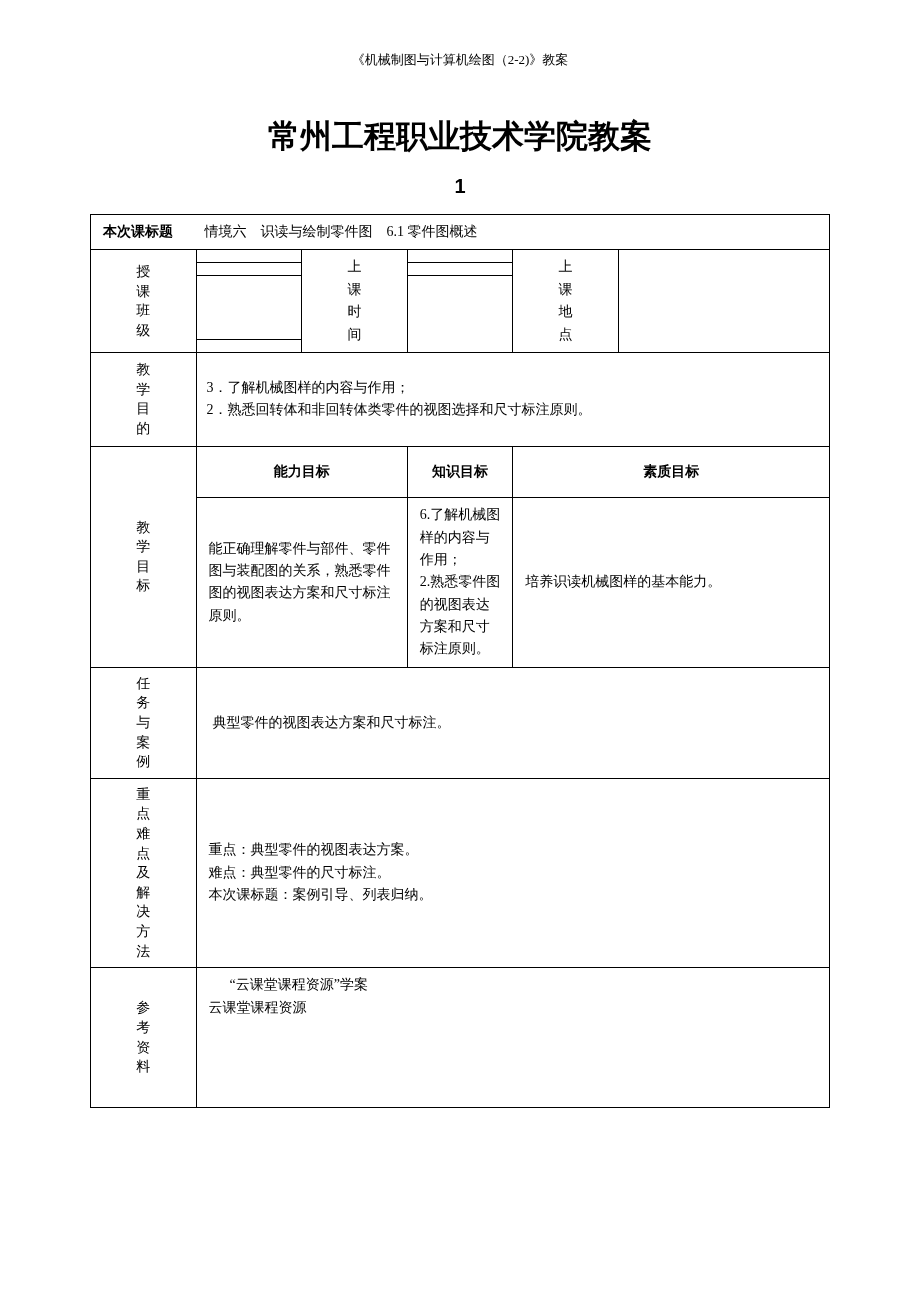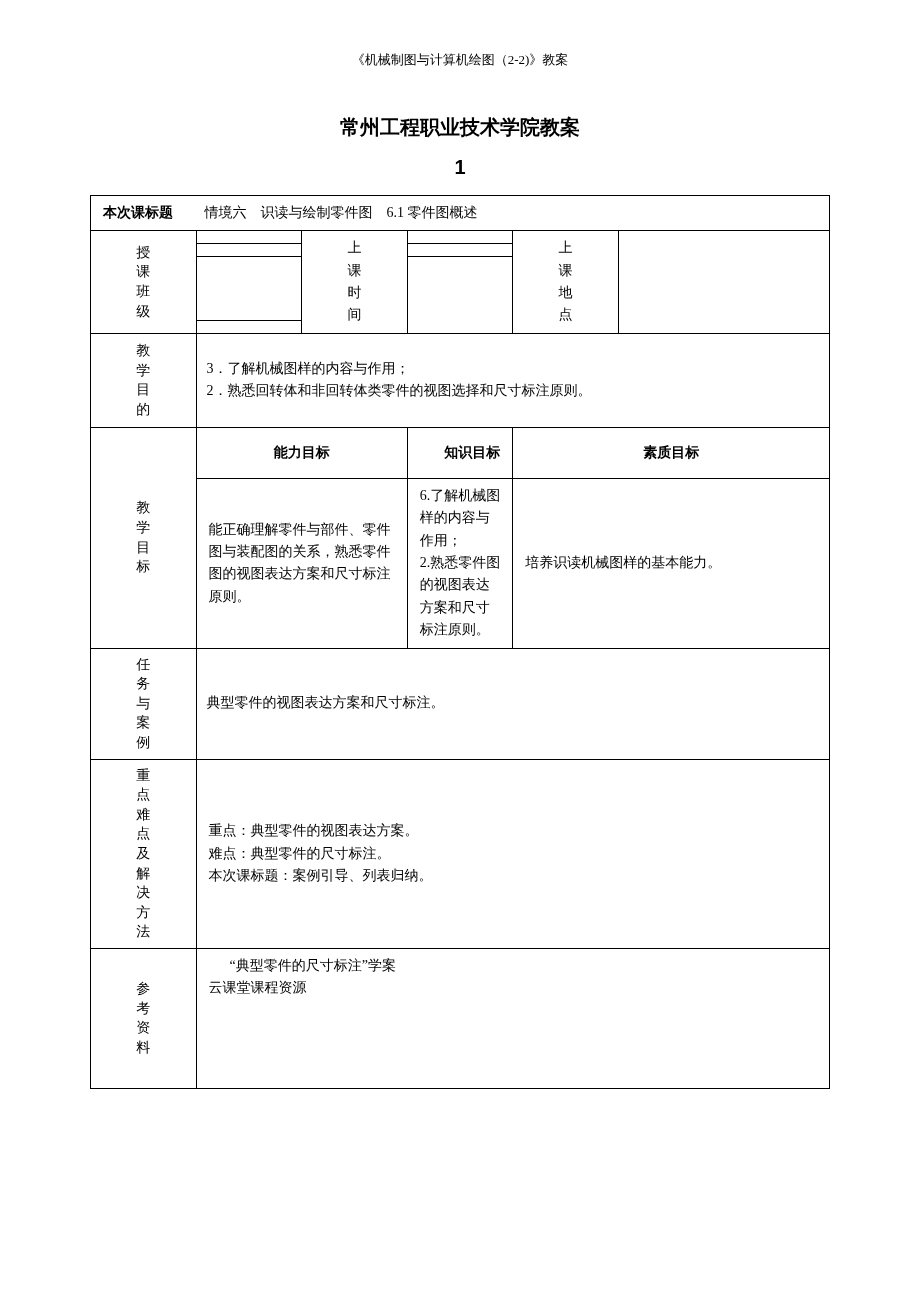--- a/index.html
+++ b/index.html
@@ -17,21 +17,21 @@
       color: #000;
     }
     .header-text {
       text-align: center;
       font-size: 13px;
       margin-bottom: 20px;
     }
     .title {
       text-align: center;
       font-family: "SimHei", "黑体", sans-serif;
-      font-size: 20px;
+      font-size: 32px;
       font-weight: bold;
       margin-bottom: 8px;
       margin-top: 40px;
     }
     .subtitle {
       text-align: center;
       font-family: Arial, sans-serif;
       font-size: 20px;
       font-weight: bold;
       margin-bottom: 12px;
@@ -73,21 +73,21 @@
       width: 30px;
       text-align: center;
     }
     .class-time-col {
       width: 320px;
     }
     .class-place-col {
       width: 115px;
     }
     .goal-first { width: 225px; }
-    .goal-mid { width: 270px; text-align: right; }
+    .goal-mid { width: 270px; }
     .goal-last { }
     .tall-row td {
       height: 130px;
     }
     .resource-cell {
       height: 140px;
     }
   </style>
 </head>
 <body>
@@ -174,21 +174,21 @@
   </tr>
 
   <tr>
     <td class="vert-label">
       <span>任</span>
       <span>务</span>
       <span>与</span>
       <span>案</span>
       <span>例</span>
     </td>
-    <td colspan="6" class="content-cell" style="padding:40px 10px">典型零件的视图表达方案和尺寸标注。</td>
+    <td colspan="6" class="content-cell" style="padding:40px 16px">典型零件的视图表达方案和尺寸标注。</td>
   </tr>
 
   <tr>
     <td class="vert-label">
       <span>重</span>
       <span>点</span>
       <span>难</span>
       <span>点</span>
       <span>及</span>
       <span>解</span>
@@ -204,19 +204,19 @@
   </tr>
 
   <tr>
     <td class="vert-label resource-cell">
       <span>参</span>
       <span>考</span>
       <span>资</span>
       <span>料</span>
     </td>
     <td colspan="6" class="content-cell resource-cell" style="vertical-align:top">
-      <div style="text-indent:1.5em">“典型零件的尺寸标注”学案</div>
+      <div style="text-indent:1.5em">“云课堂课程资源”学案</div>
       <div>云课堂课程资源</div>
     </td>
   </tr>
 
 </tbody>
   </table>
 
 </body></html>

